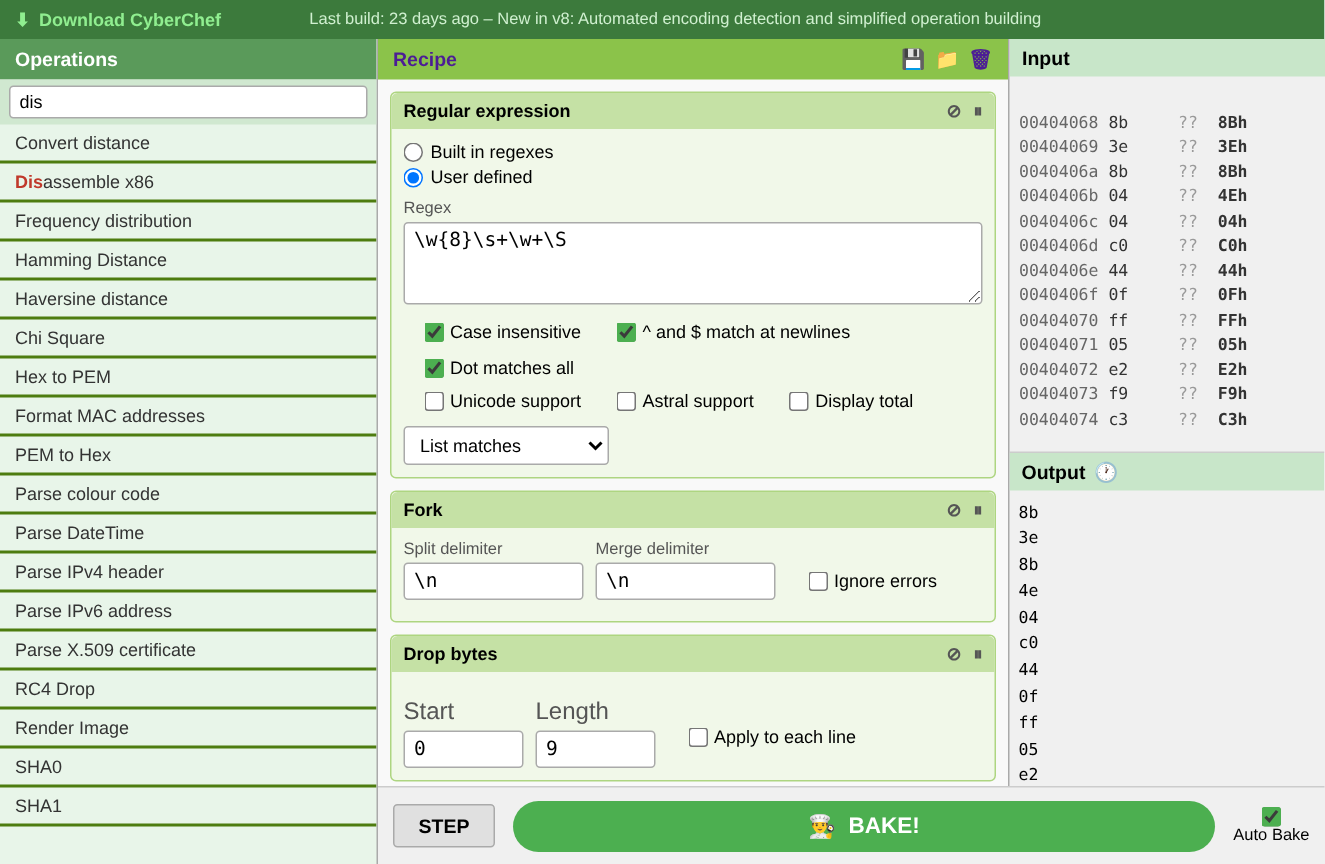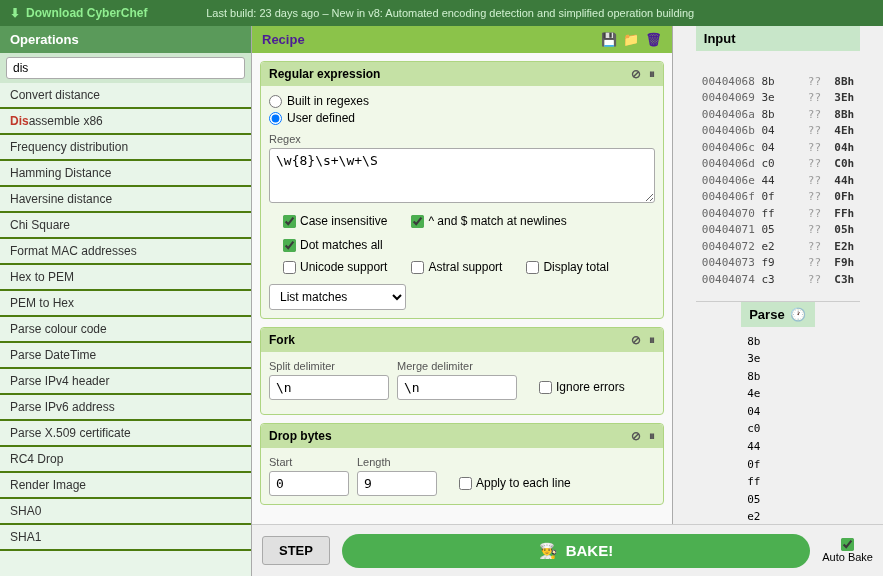--- a/index.html
+++ b/index.html
@@ -84,21 +84,21 @@
     .fork-input-group { display: flex; flex-direction: column; gap: 3px; }
     .fork-input-label { font-size: 11px; color: #555; }
     .fork-input {
       border: 1px solid #aaa; border-radius: 3px; padding: 4px 6px;
       font-size: 13px; font-family: monospace; background: white; width: 120px;
     }
 
     
     .drop-row { display: flex; gap: 8px; align-items: center; }
     .drop-input-group { display: flex; flex-direction: column; gap: 3px; }
-    .drop-input-label { font-size: 11px; color: #555; }
+    .drop-input-label { font-size: 16px; color: #555; margin-top: 10px; }
     .drop-input {
       border: 1px solid #aaa; border-radius: 3px; padding: 4px 6px;
       font-size: 13px; font-family: monospace; background: white; width: 80px;
     }
 
     
     #bottom-bar {
       position: absolute; bottom: 0; left: 252px; right: 0;
       display: flex; align-items: center; justify-content: space-between;
       background: #f0f0f0; border-top: 1px solid #ccc; padding: 6px 10px;
@@ -111,21 +111,21 @@
     #bake-btn {
       background: #4caf50; color: white; border: none; padding: 8px 40px;
       font-size: 15px; font-weight: bold; border-radius: 20px; cursor: pointer;
       display: flex; align-items: center; gap: 8px; flex: 1; justify-content: center;
       margin: 0 12px;
     }
     #auto-bake-area { display: flex; flex-direction: column; align-items: center; font-size: 11px; }
     #auto-bake-area input { accent-color: #4caf50; }
 
     
-    #right { display: flex; flex-direction: column; width: 210px; flex-shrink: 0; align-items: center; }
+    #right { display: flex; flex-direction: column; width: 210px; flex-shrink: 0; }
     #input-panel { flex: 1; border-bottom: 1px solid #ccc; overflow-y: auto; }
     #input-header {
       background: #c8e6c9; padding: 5px 8px; font-weight: bold; font-size: 13px;
     }
     #input-content {
       font-family: monospace; font-size: 11px; padding: 6px; white-space: pre;
       line-height: 1.5;
     }
     .input-addr { color: #666; }
     .input-hex { color: #333; }
@@ -176,24 +176,24 @@
       <div class="sidebar-item">
         <span>Hamming Distance</span>
       </div>
       <div class="sidebar-item">
         <span>Haversine distance</span>
       </div>
       <div class="sidebar-item">
         <span>Chi Square</span>
       </div>
       <div class="sidebar-item">
+        <span>Hex to PEM</span>
+      </div>
+      <div class="sidebar-item">
         <span>Format MAC addresses</span>
-      </div>
-      <div class="sidebar-item">
-        <span>Hex to PEM</span>
       </div>
       <div class="sidebar-item">
         <span>PEM to Hex</span>
       </div>
       <div class="sidebar-item">
         <span>Parse colour code</span>
       </div>
       <div class="sidebar-item">
         <span>Parse DateTime</span>
       </div>
@@ -364,21 +364,21 @@
 <span><span class="input-addr">00404070</span> <span class="input-hex">ff</span>     <span class="input-blank">??</span>  <span class="input-val">FFh</span></span>
 <span><span class="input-addr">00404071</span> <span class="input-hex">05</span>     <span class="input-blank">??</span>  <span class="input-val">05h</span></span>
 <span><span class="input-addr">00404072</span> <span class="input-hex">e2</span>     <span class="input-blank">??</span>  <span class="input-val">E2h</span></span>
 <span><span class="input-addr">00404073</span> <span class="input-hex">f9</span>     <span class="input-blank">??</span>  <span class="input-val">F9h</span></span>
 <span><span class="input-addr">00404074</span> <span class="input-hex">c3</span>     <span class="input-blank">??</span>  <span class="input-val">C3h</span></span>
       </div>
     </div>
 
     <div id="output-panel">
       <div id="output-header">
-        <span>Parse</span>
+        <span>Output</span>
         <span>🕐</span>
       </div>
       <div id="output-content">8b
 3e
 8b
 4e
 04
 c0
 44
 0f

